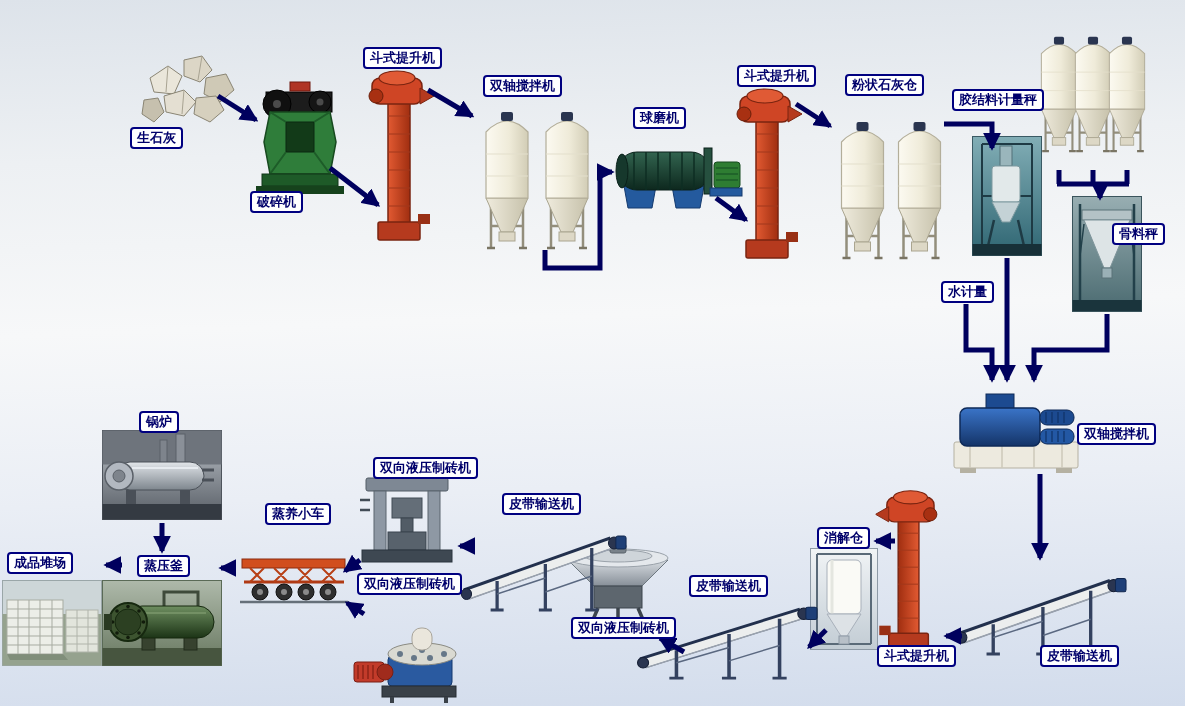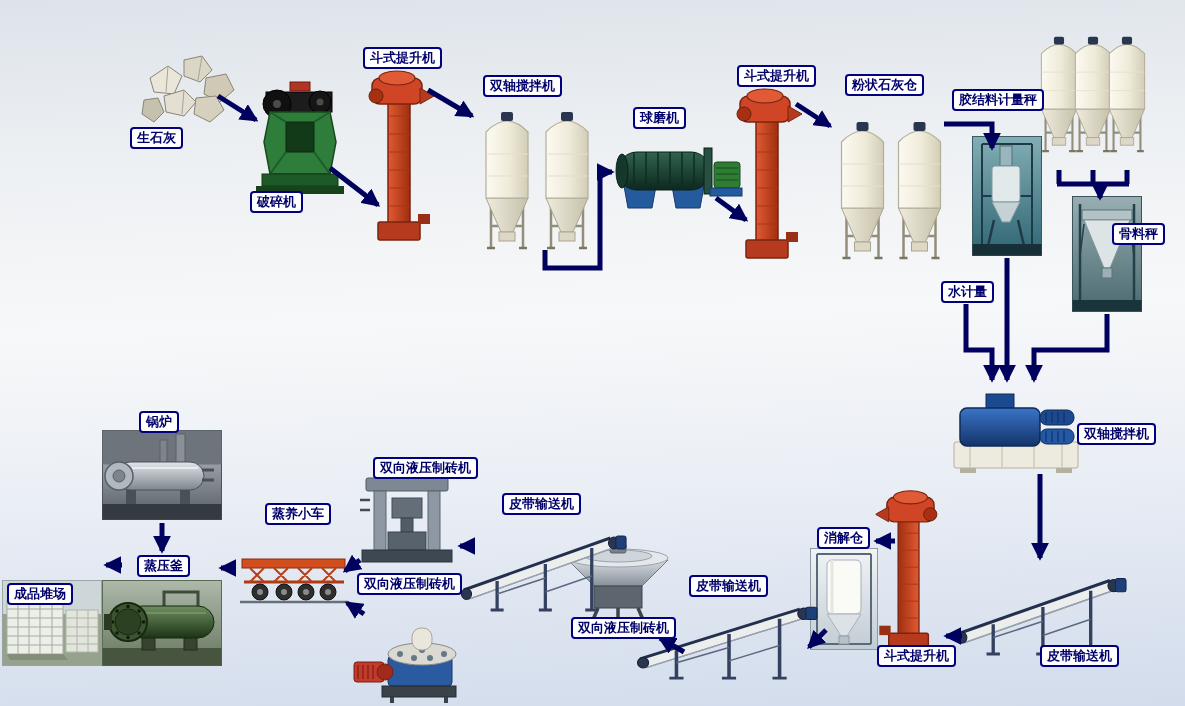--- a/index.html
+++ b/index.html
@@ -440,16 +440,16 @@
   <div class="lbl" style="left:817px;top:527px">消解仓</div>
   <div class="lbl" style="left:877px;top:645px">斗式提升机</div>
   <div class="lbl" style="left:1040px;top:645px">皮带输送机</div>
   <div class="lbl" style="left:689px;top:575px">皮带输送机</div>
   <div class="lbl" style="left:571px;top:617px">双向液压制砖机</div>
   <div class="lbl" style="left:502px;top:493px">皮带输送机</div>
   <div class="lbl" style="left:373px;top:457px">双向液压制砖机</div>
   <div class="lbl" style="left:357px;top:573px">双向液压制砖机</div>
   <div class="lbl" style="left:265px;top:503px">蒸养小车</div>
   <div class="lbl" style="left:137px;top:555px">蒸压釜</div>
-  <div class="lbl" style="left:7px;top:583px">成品堆场</div>
+  <div class="lbl" style="left:7px;top:552px">成品堆场</div>
   <div class="lbl" style="left:139px;top:411px">锅炉</div>
 
 </div>
 
 </body></html>

